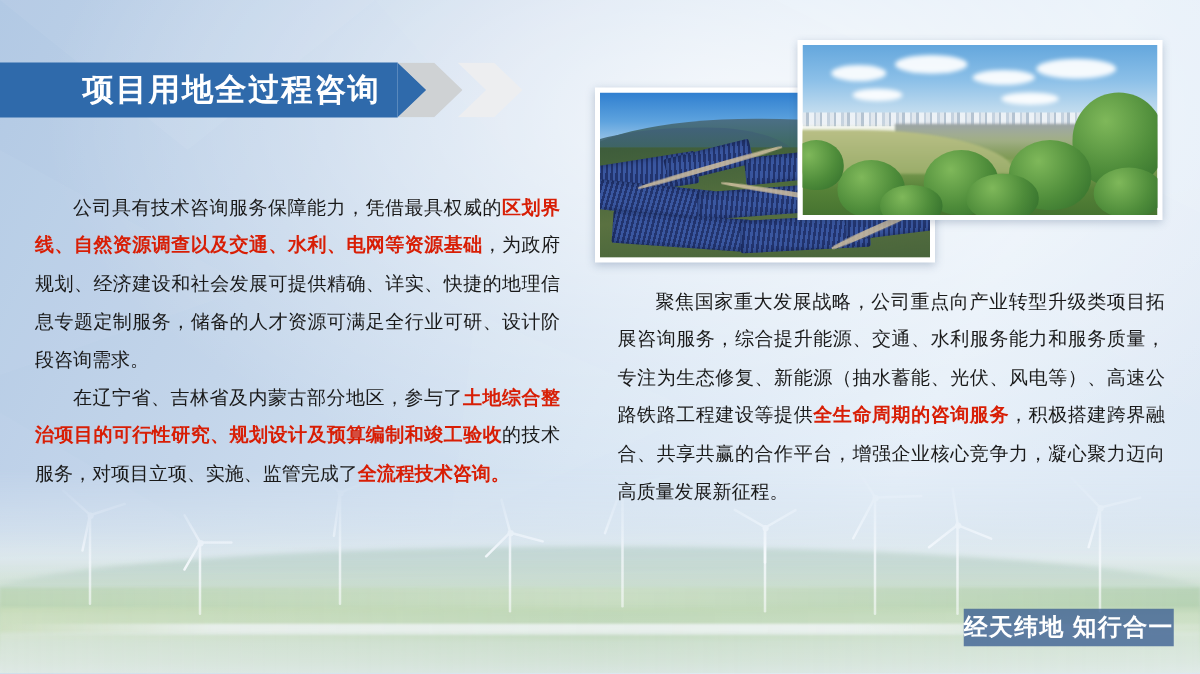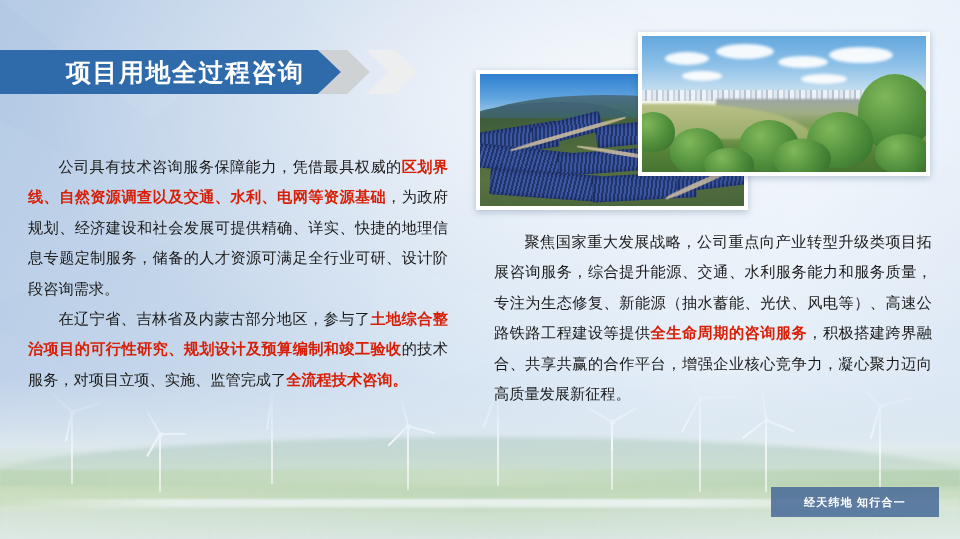--- a/index.html
+++ b/index.html
@@ -318,21 +318,21 @@
     top: 487px;
     width: 168px;
     height: 30px;
     background: rgba(62,97,147,0.80);
     display: flex;
     align-items: center;
     justify-content: center;
   }
   .slogan span {
     color: #ffffff;
-    font-size: 11px;
+    font-size: 19px;
     font-weight: bold;
     letter-spacing: 1.2px;
     white-space: nowrap;
   }
 </style>
 </head>
 <body>
 
 <div class="slide">
 

